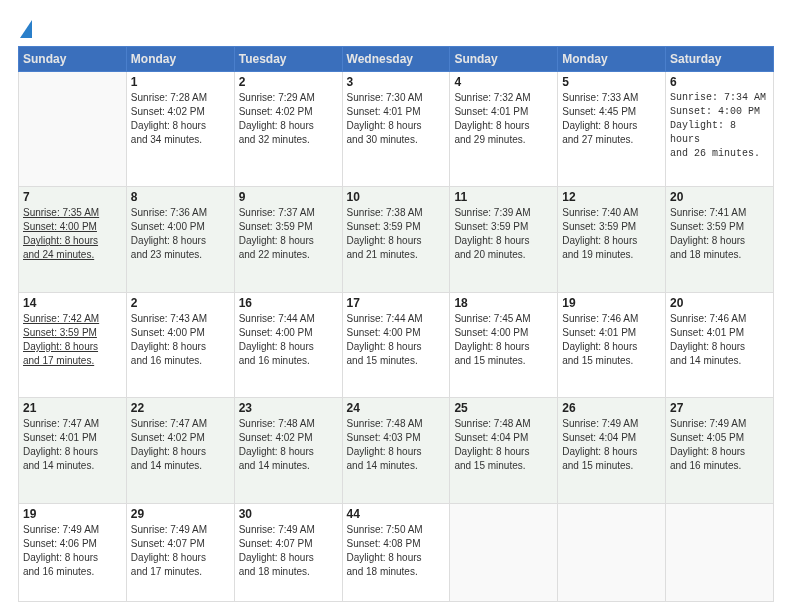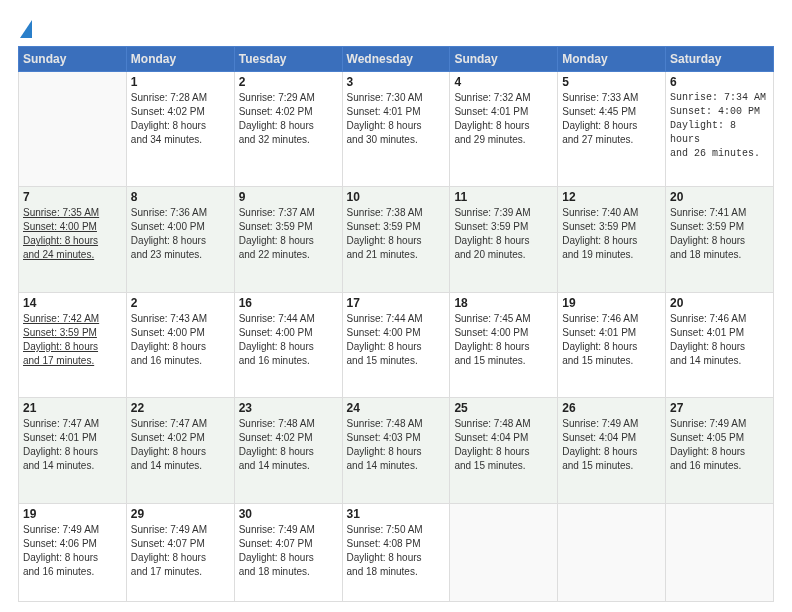--- a/index.html
+++ b/index.html
@@ -347,21 +347,21 @@
 and 17 minutes.</div>
           </td>
           <td>
             <span class="day-number">30</span>
             <div class="day-info" style="white-space: pre-line;">Sunrise: 7:49 AM
 Sunset: 4:07 PM
 Daylight: 8 hours
 and 18 minutes.</div>
           </td>
           <td>
-            <span class="day-number">31</span>
+            <span class="day-number">44</span>
             <div class="day-info" style="white-space: pre-line;">Sunrise: 7:50 AM
 Sunset: 4:08 PM
 Daylight: 8 hours
 and 18 minutes.</div>
           </td>
           <td class="empty-cell"></td>
           <td class="empty-cell"></td>
           <td class="empty-cell"></td>
         </tr>
       </tbody>

